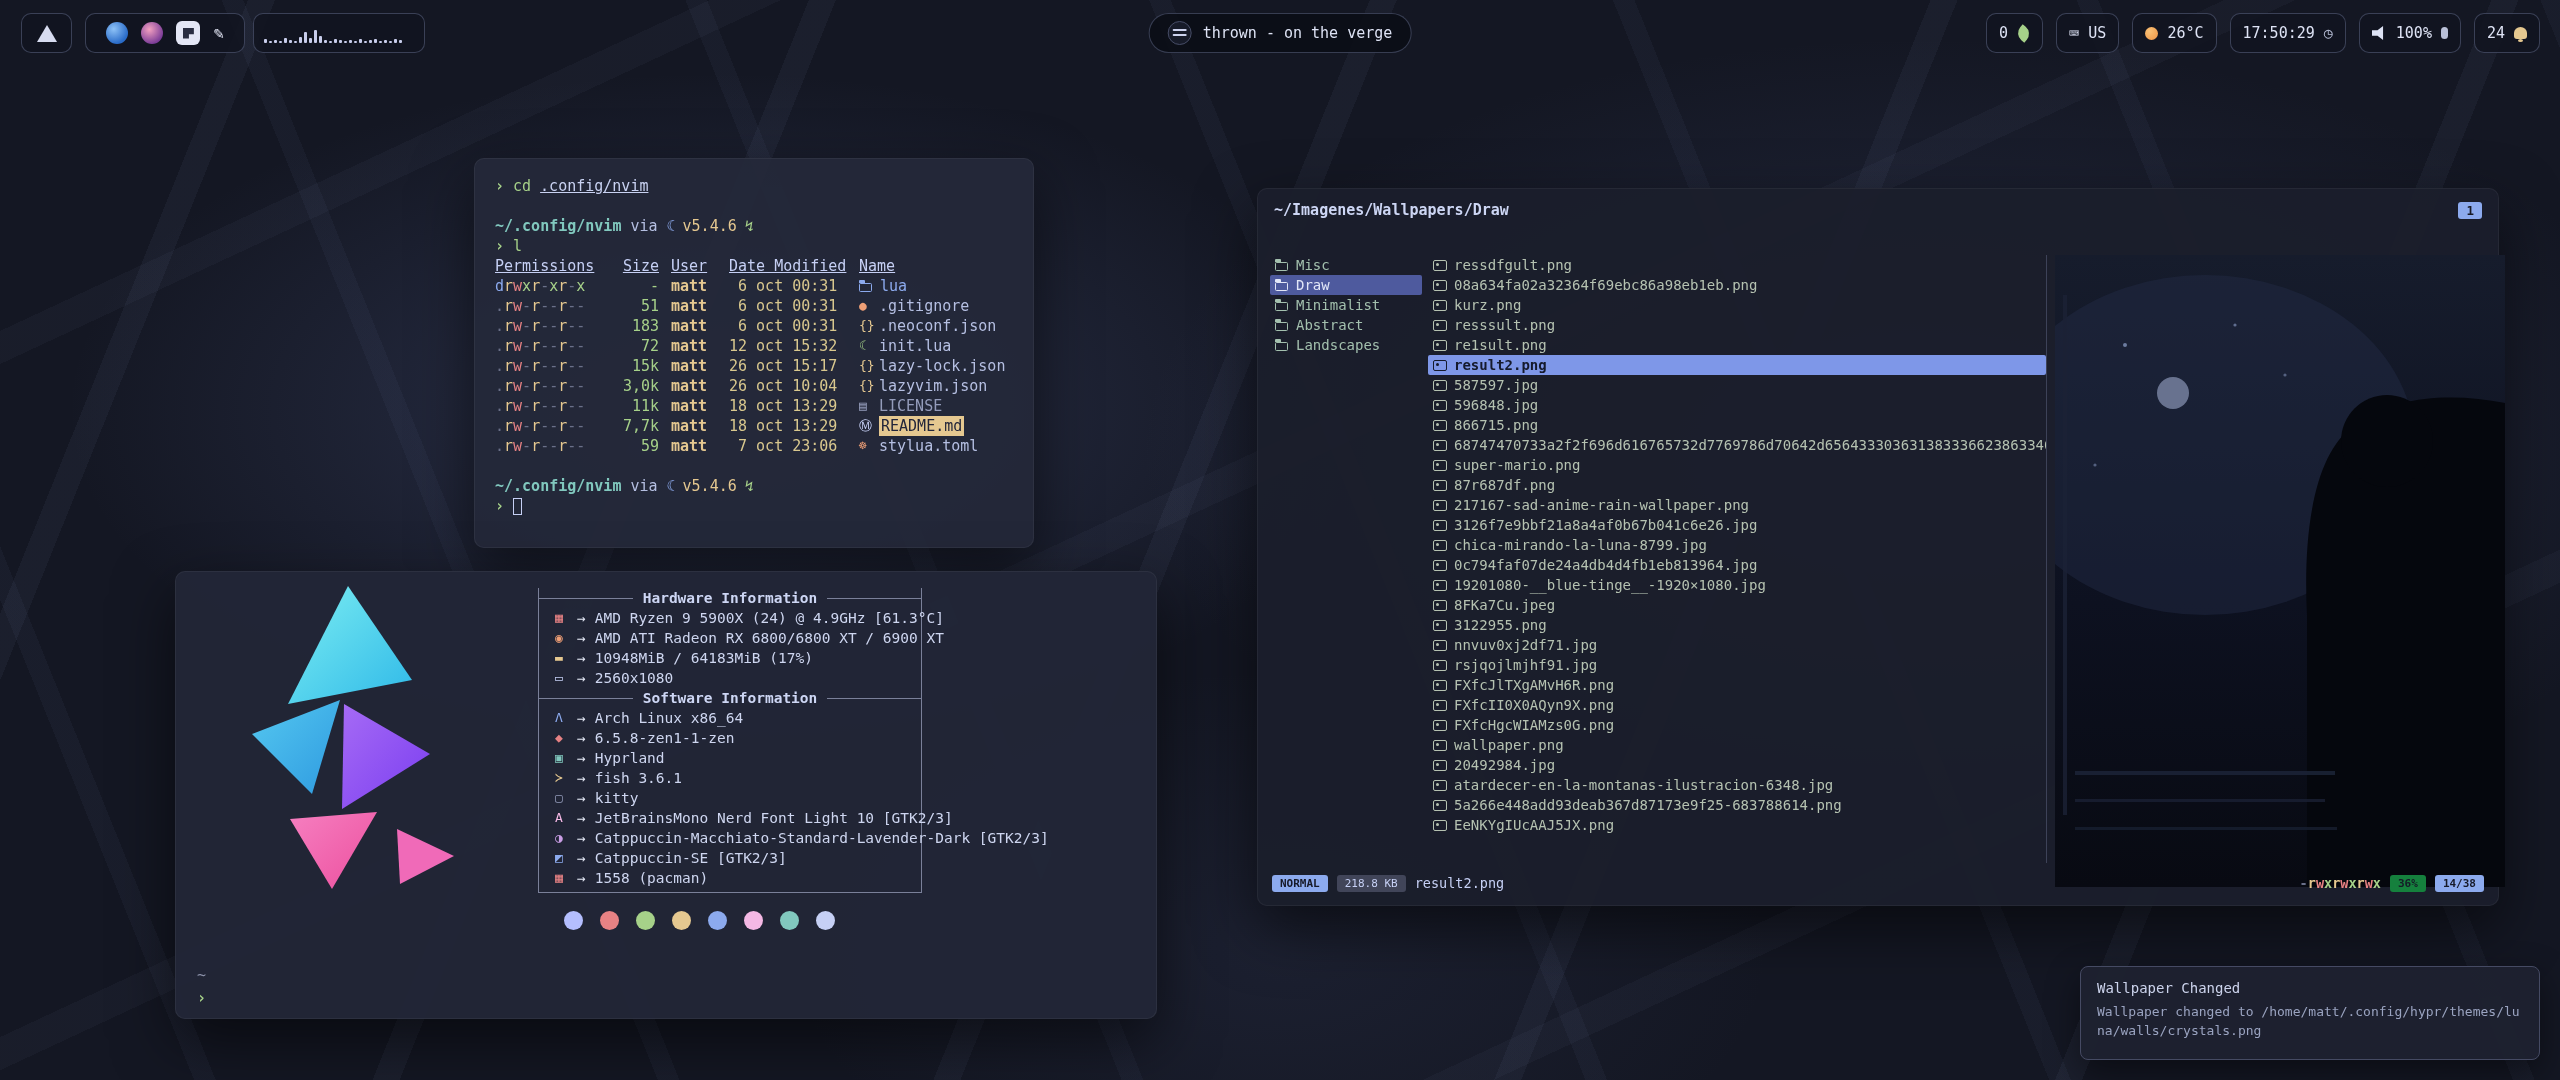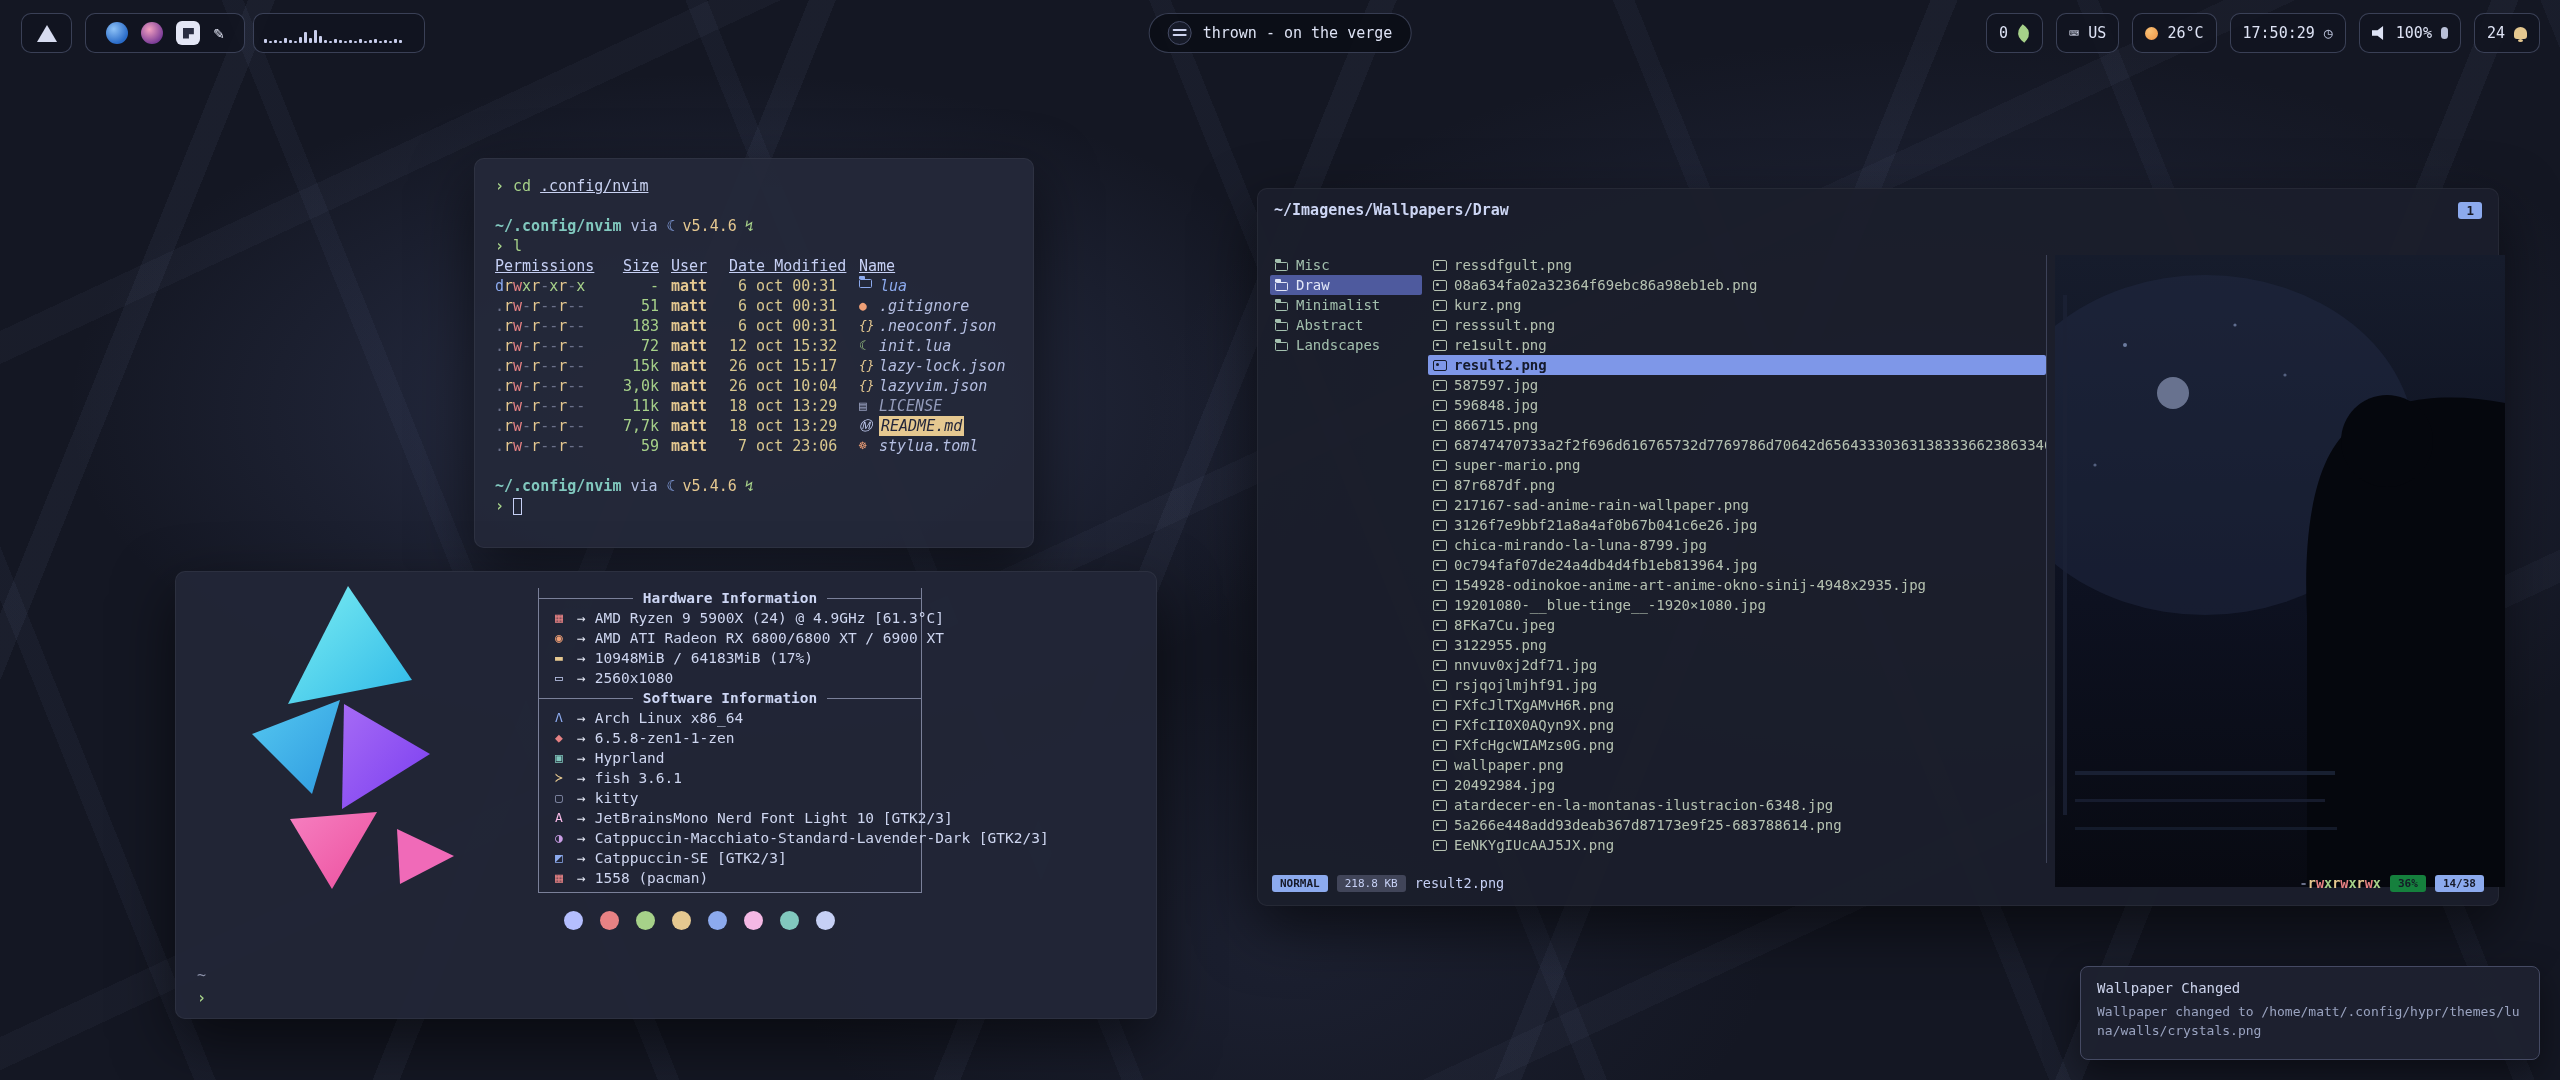--- a/index.html
+++ b/index.html
@@ -63,21 +63,21 @@
   .moon{color:#8caaee;margin-right:7px;}
   .lua-ver{color:#e5c890;}
   .bolt{color:#a6d189;margin-left:8px;}
   .ls-grid{display:grid;grid-template-columns:100px 52px 46px 118px 1fr;column-gap:12px;width:100%;}
   .ls-head span{text-decoration:underline;color:#c6d0f5;}
   .ls-head .size,.cell.size{text-align:right;}
   .cell{white-space:pre;}
   .cell.size{color:#a6d189;}
   .cell.user{color:#e5c890;font-weight:bold;}
   .cell.date{color:#d9c88e;}
-  .namecell{display:flex;font-style:italic;}
+  .namecell{display:flex;align-items:center;}
   .hl-name{background:#e5c890;color:#23263a;padding:0 2px;}
   .cursor{width:9px;height:17px;border:1.5px solid #c6d0f5;display:inline-block;box-sizing:border-box;}
   .fi-glyph{display:inline-block;width:20px;font-size:13px;}
   .icon-folder{display:inline-block;width:13px;height:9px;border:1.5px solid currentColor;border-radius:1.5px;position:relative;margin:3px 8px 0 0;box-sizing:border-box;}
   .icon-folder::before{content:'';position:absolute;top:-4px;left:-1.5px;width:6px;height:2.5px;background:currentColor;border-radius:1px 1px 0 0;}
   .icon-image{display:inline-block;width:14px;height:11px;border:1.5px solid currentColor;border-radius:2px;position:relative;margin-right:7px;box-sizing:border-box;flex:none;}
   .icon-image::after{content:'';position:absolute;left:2px;top:2px;width:3px;height:3px;border-radius:50%;background:currentColor;}
   
   #fetch{left:175px;top:571px;width:982px;height:448px;background:rgba(34,38,55,.95);}
   #fetch-logo{position:absolute;left:14px;top:10px;}
@@ -398,24 +398,20 @@
         <div class="fm-row file">
           <span class="icon-image"></span>
           <span>chica-mirando-la-luna-8799.jpg</span>
         </div>
         <div class="fm-row file">
           <span class="icon-image"></span>
           <span>0c794faf07de24a4db4d4fb1eb813964.jpg</span>
         </div>
         <div class="fm-row file">
           <span class="icon-image"></span>
-          <span>154928-odinokoe-anime-art-anime-okno-sinij-4948x2935.jpg</span>
-        </div>
-        <div class="fm-row file">
-          <span class="icon-image"></span>
           <span>19201080-__blue-tinge__-1920×1080.jpg</span>
         </div>
         <div class="fm-row file">
           <span class="icon-image"></span>
           <span>8FKa7Cu.jpeg</span>
         </div>
         <div class="fm-row file">
           <span class="icon-image"></span>
           <span>3122955.png</span>
         </div>

